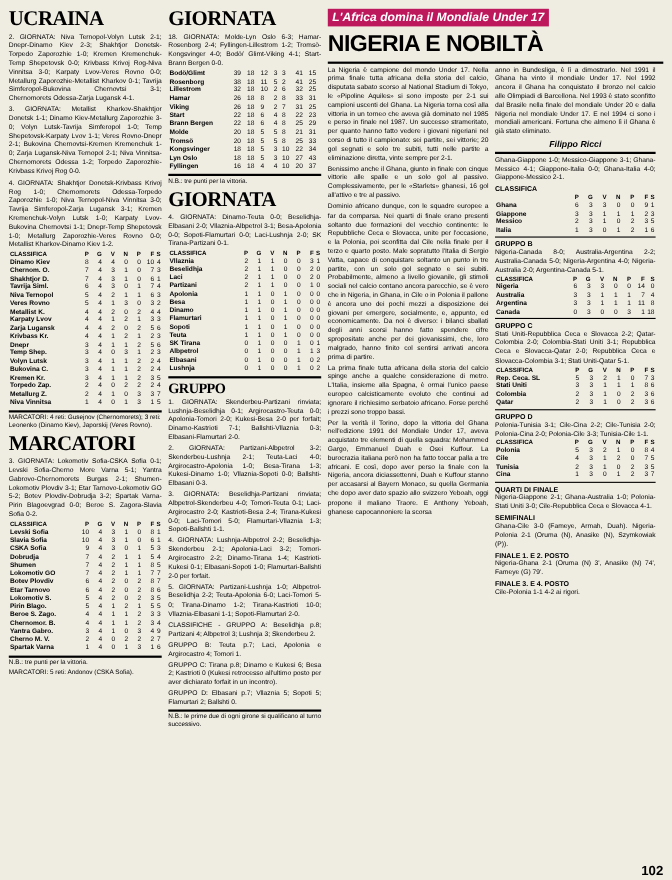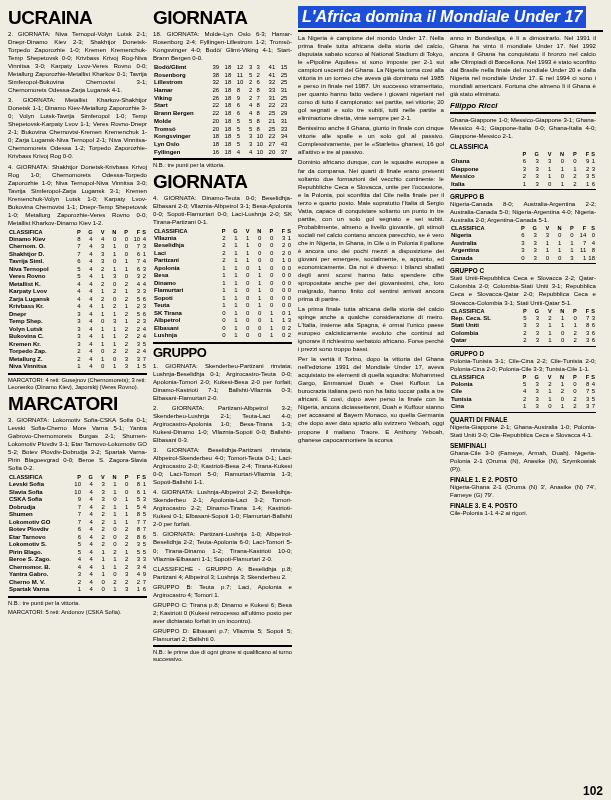--- a/index.html
+++ b/index.html
@@ -1,36 +1,36 @@
 <!DOCTYPE html>
 <html><head>
 <meta charset="utf-8">
 <style>
   html,body{margin:0;padding:0;background:#e8e4da;}
   body{width:611px;height:800px;overflow:hidden;font-family:"Liberation Sans",sans-serif;color:#000;}
   .page{position:relative;width:611px;height:800px;background:#efece2;box-sizing:border-box;padding:6px 8px 0 8px;}
   .cols{display:flex;gap:6px;height:770px;}
   .col{width:139px;}
-  h2.sect{font-family:Liberation Sans, sans-serif;font-weight:bold;font-size:19px;letter-spacing:-0.5px;margin:2px 0 3px 0;line-height:1;}
+  h2.sect{font-family:Liberation Serif, serif;font-weight:bold;font-size:19px;letter-spacing:-0.5px;margin:2px 0 3px 0;line-height:1;}
   .body-txt{font-size:6.1px;line-height:1.32;text-align:justify;}
   .para{margin-bottom:2px;}
   table.cls{border-collapse:collapse;width:100%;font-size:6px;margin-top:1px;}
   table.cls td{padding:0 1px;line-height:1.25;white-space:nowrap;}
   table.cls td.nm{text-align:left;width:46%;}
   table.cls td.n{text-align:right;width:9%;}
   table.cls tr.hdr td{font-weight:bold;font-size:5.6px;}
   .rule{border-bottom:1px solid #000;margin:1px 0 1px 0;}
   .thick{border-bottom:2px solid #000;margin:2px 0;}
   .note{font-size:5.8px;line-height:1.3;margin-top:2px;}
   .small-t{font-size:6.1px;line-height:1.32;text-align:justify;}
-  .banner{background:#1d4ed8;color:#fff;font-weight:bold;font-size:16px;padding:2px 4px;display:inline-block;font-style:italic;}
+  .banner{background:#be185d;color:#fff;font-weight:bold;font-size:11px;padding:2px 4px;display:inline-block;font-style:italic;}
   h1.head{font-size:21px;font-weight:bold;margin:4px 0 4px 0;letter-spacing:-0.5px;}
   .twocol-art{display:flex;gap:6px;}
   .artcol{width:146px;}
-  .byline{text-align:left;font-weight:bold;font-style:italic;font-size:8px;margin-top:3px;}
+  .byline{text-align:center;font-weight:bold;font-style:italic;font-size:8px;margin-top:3px;}
   .grp-title{font-weight:bold;font-size:6.4px;margin-top:3px;}
   .pagenum{position:absolute;right:8px;bottom:2px;font-size:12px;font-weight:bold;}
   .scorer{font-size:5.8px;line-height:1.3;margin-top:2px;}
   .restable{width:100%;border-collapse:collapse;font-size:6px;}
   .restable td{padding:0 1px;line-height:1.28;white-space:nowrap;}
 </style>
 </head>
 <body>
 
 <div class="page">
@@ -709,20 +709,21 @@
       <div class="body-txt para">CLASSIFICHE - GRUPPO A: Beselidhja p.8; Partizani 4; Albpetrol 3; Lushnja 3; Skenderbeu 2.</div>
       <div class="body-txt para">GRUPPO B: Teuta p.7; Laci, Apolonia e Argirocastro 4; Tomori 1.</div>
       <div class="body-txt para">GRUPPO C: Tirana p.8; Dinamo e Kukesi 6; Besa 2; Kastrioti 0 (Kukesi retrocesso all'ultimo posto per aver dichiarato forfait in un incontro).</div>
       <div class="body-txt para">GRUPPO D: Elbasani p.7; Vllaznia 5; Sopoti 5; Flamurtari 2; Ballshti 0.</div>
       <div class="thick"></div>
       <div class="note">N.B.: le prime due di ogni girone si qualificano al turno successivo.</div>
     </div>
 
     <div style="flex:1;">
       <div class="banner">L'Africa domina il Mondiale Under 17</div>
+      <h1 class="head">NIGERIA E NOBILTÀ</h1>
       <div class="thick"></div>
       <div class="twocol-art">
         <div class="artcol">
           <div id="artleft">
               <div class="small-t para">La Nigeria è campione del mondo Under 17. Nella prima finale tutta africana della storia del calcio, disputata sabato scorso al National Stadium di Tokyo, le «Pipoline Aquiles» si sono imposte per 2-1 sui campioni uscenti del Ghana. La Nigeria torna così alla vittoria in un torneo che aveva già dominato nel 1985 e perso in finale nel 1987. Un successo strameritato, per quanto hanno fatto vedere i giovani nigeriani nel corso di tutto il campionato: sei partite, sei vittorie; 20 gol segnati e solo tre subiti, tutti nelle partite a eliminazione diretta, vinte sempre per 2-1.</div>
               <div class="small-t para">Benissimo anche il Ghana, giunto in finale con cinque vittorie alle spalle e un solo gol al passivo. Complessivamente, per le «Starlets» ghanesi, 16 gol all'attivo e tre al passivo.</div>
               <div class="small-t para">Dominio africano dunque, con le squadre europee a far da comparsa. Nei quarti di finale erano presenti soltanto due formazioni del vecchio continente: le Repubbliche Ceca e Slovacca, unite per l'occasione, e la Polonia, poi sconfitta dal Cile nella finale per il terzo e quarto posto. Male sopratutto l'Italia di Sergio Vatta, capace di conquistare soltanto un punto in tre partite, con un solo gol segnato e sei subiti. Probabilmente, almeno a livello giovanile, gli stimoli sociali nel calcio contano ancora parecchio, se è vero che in Nigeria, in Ghana, in Cile o in Polonia il pallone è ancora uno dei pochi mezzi a disposizione dei giovani per emergere, socialmente, e, appunto, ed economicamente. Da noi è diverso: i bilanci sballati degli anni scorsi hanno fatto spendere cifre spropositate anche per dei giovanissimi, che, loro malgrado, hanno finito col sentirsi arrivati ancora prima di partire.</div>
               <div class="small-t para">La prima finale tutta africana della storia del calcio spinge anche a qualche considerazione di metro. L'Italia, insieme alla Spagna, è ormai l'unico paese europeo calcisticamente evoluto che continui ad ignorare il richiesimo serbatoio africano. Forse perché i prezzi sono troppo bassi.</div>
               <div class="small-t para">Per la verità il Torino, dopo la vittoria del Ghana nell'edizione 1991 del Mondiale Under 17, aveva acquistato tre elementi di quella squadra: Mohammed Gargo, Emmanuel Duah e Osei Kuffour. La burocrazia italiana però non ha fatto toccar palla a tre africani. E così, dopo aver perso la finale con la Nigeria, ancora diciassettenni, Duah e Kuffour stanno per accasarsi al Bayern Monaco, su quella Germania che dopo aver dato spazio allo svizzero Yeboah, oggi propone il maliano Traore. E Anthony Yeboah, ghanese capocannoniere la scorsa</div>
             </div>

